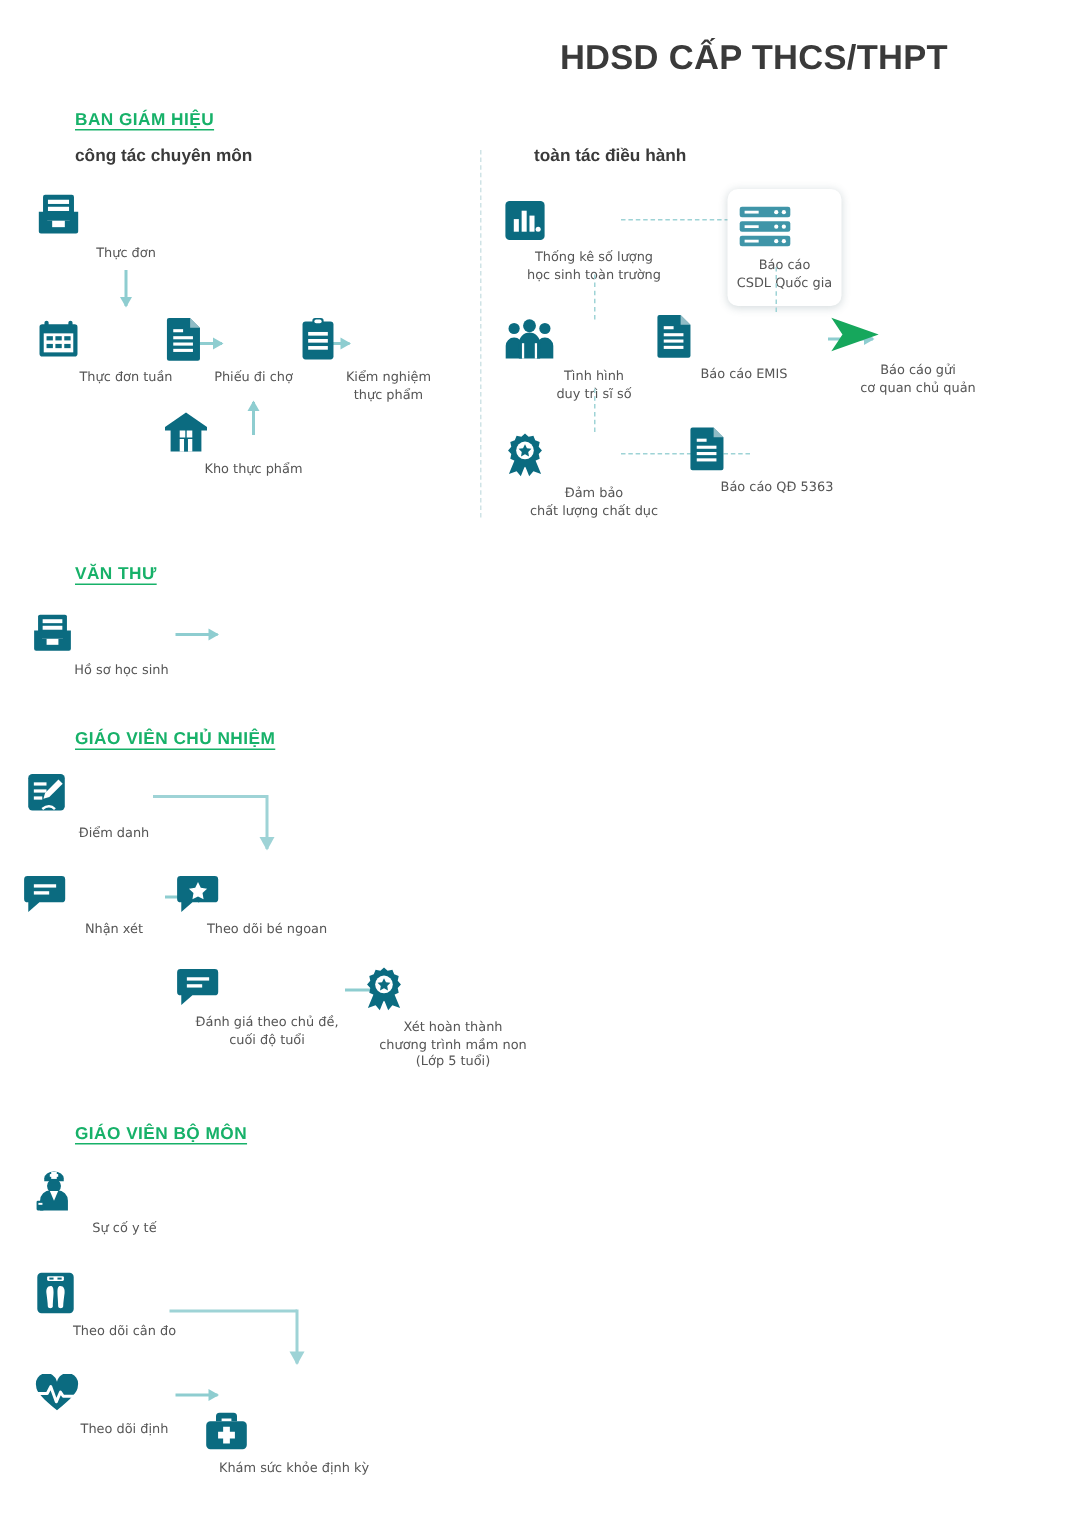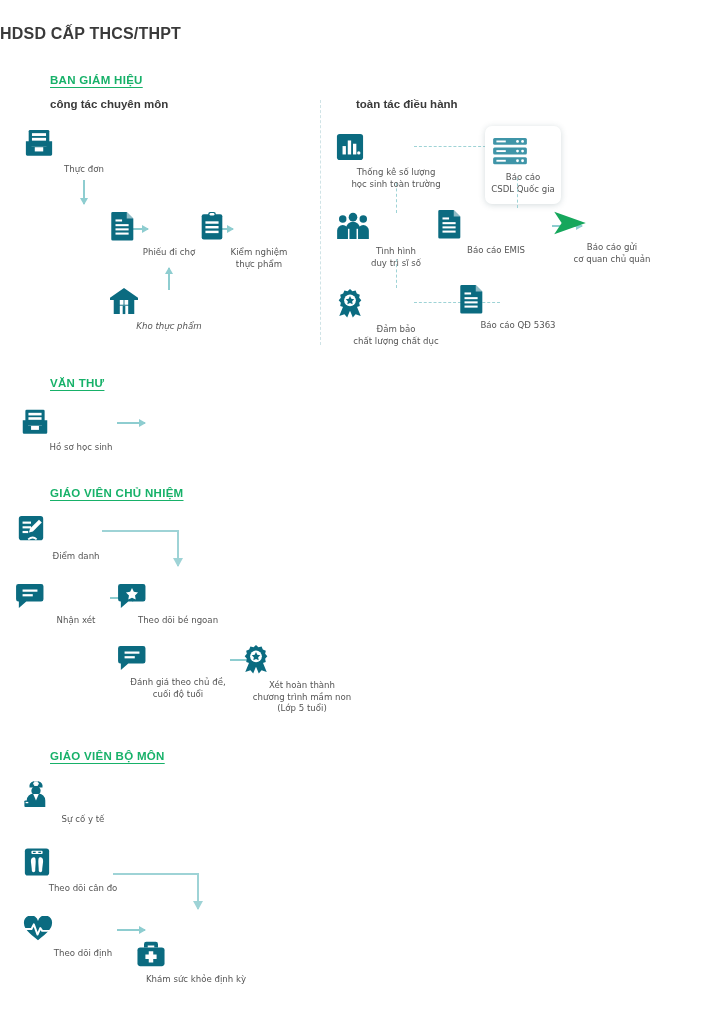--- a/index.html
+++ b/index.html
@@ -4,23 +4,23 @@
 <style>
   html,body{margin:0;padding:0;}
   body{
     width:725px;height:1024px;background:#ffffff;
     font-family:"DejaVu Sans", sans-serif;
     color:#4a4a4a;position:relative;overflow:hidden;
   }
   .canvas{position:relative;width:725px;height:1024px;}
 
   .page-title{
-    position:absolute;left:0;top:25px;width:632px;text-align:left;
+    position:absolute;left:0;top:25px;width:632px;text-align:right;
     font-family:"Liberation Sans", sans-serif;
-    font-weight:bold;font-size:16px;letter-spacing:.2px;color:#3a3a3a;
+    font-weight:bold;font-size:23px;letter-spacing:.2px;color:#3a3a3a;
   }
 
   .section-head{
     position:absolute;
     font-family:"Liberation Sans", sans-serif;
     font-weight:bold;font-size:11.5px;letter-spacing:.3px;
     color:#17b169;text-decoration:underline;
     text-underline-offset:3px;
   }
 
@@ -110,20 +110,39 @@
         <rect x="8.5" y="10.5" width="15" height="3" fill="#ffffff"></rect>
         <path d="M2 14 h6 v6 h16 v-6 h6 v14 a1.5 1.5 0 0 1 -1.5 1.5 h-25 a1.5 1.5 0 0 1 -1.5 -1.5 z" fill="#0b6b80"></path>
         <rect x="11.5" y="20.5" width="9" height="4.5" fill="#ffffff"></rect>
       </svg>
     </span>
     <span class="cap">Thực đơn</span>
   </div>
 
   <div class="arrow-v" style="left:83px;top:180px;height:24px;"></div>
 
+  <div class="node" style="left:84px;top:211px;">
+    <span class="ico">
+      <svg width="30" height="30" viewBox="0 0 32 32">
+        <rect x="6" y="3" width="3" height="5" rx="1.5" fill="#0b6b80"></rect>
+        <rect x="23" y="3" width="3" height="5" rx="1.5" fill="#0b6b80"></rect>
+        <rect x="2.5" y="5.5" width="27" height="23" rx="2" fill="#0b6b80"></rect>
+        <rect x="5.5" y="12" width="21" height="13.5" fill="#ffffff"></rect>
+        <g fill="#0b6b80">
+          <rect x="7.5" y="14" width="4.5" height="3"></rect>
+            <rect x="13.8" y="14" width="4.5" height="3"></rect>
+            <rect x="20.1" y="14" width="4.5" height="3"></rect>
+          <rect x="7.5" y="19.5" width="4.5" height="3"></rect>
+            <rect x="13.8" y="19.5" width="4.5" height="3"></rect>
+            <rect x="20.1" y="19.5" width="4.5" height="3"></rect>
+        </g>
+      </svg>
+    </span>
+    <span class="cap">Thực đơn tuần</span>
+  </div>
 
   <div class="arrow-h" style="left:118px;top:228px;width:30px;"></div>
 
   <div class="node" style="left:169px;top:211px;">
     <span class="ico">
       <svg width="28" height="30" viewBox="0 0 28 32">
         <path d="M3 1 h15 l7 7 v22 a1.5 1.5 0 0 1 -1.5 1.5 h-20.5 a1.5 1.5 0 0 1 -1.5 -1.5 v-27.5 a1.5 1.5 0 0 1 1.5 -1.5 z" fill="#0b6b80"></path>
         <path d="M18 1 l7 7 h-7 z" fill="#ffffff" opacity=".55"></path>
         <g fill="#ffffff">
           <rect x="6" y="9" width="7" height="2.2"></rect>
@@ -150,21 +169,21 @@
           <rect x="6" y="21" width="14" height="2.6"></rect>
         </g>
       </svg>
     </span>
     <span class="cap">Kiểm nghiệm
 thực phẩm</span>
   </div>
 
   <div class="arrow-vu" style="left:168px;top:268px;height:22px;"></div>
 
-  <div class="node" style="left:169px;top:287px;font-style:italic;">
+  <div class="node" style="left:169px;top:274px;">
     <span class="ico">
       <svg width="30" height="28" viewBox="0 0 32 30">
         <path d="M16 1 L31 11.5 v2.5 h-4 v15 h-22 v-15 h-4 v-2.5 z" fill="#0b6b80"></path>
         <path d="M11.5 14 h4 v5 h-4 z M16.5 14 h4 v5 h-4 z" fill="#ffffff"></path>
         <rect x="11.5" y="20" width="9" height="9" fill="#ffffff"></rect>
         <rect x="14.6" y="20" width="2.8" height="9" fill="#0b6b80"></rect>
       </svg>
     </span>
     <span class="cap">Kho thực phẩm</span>
   </div>

